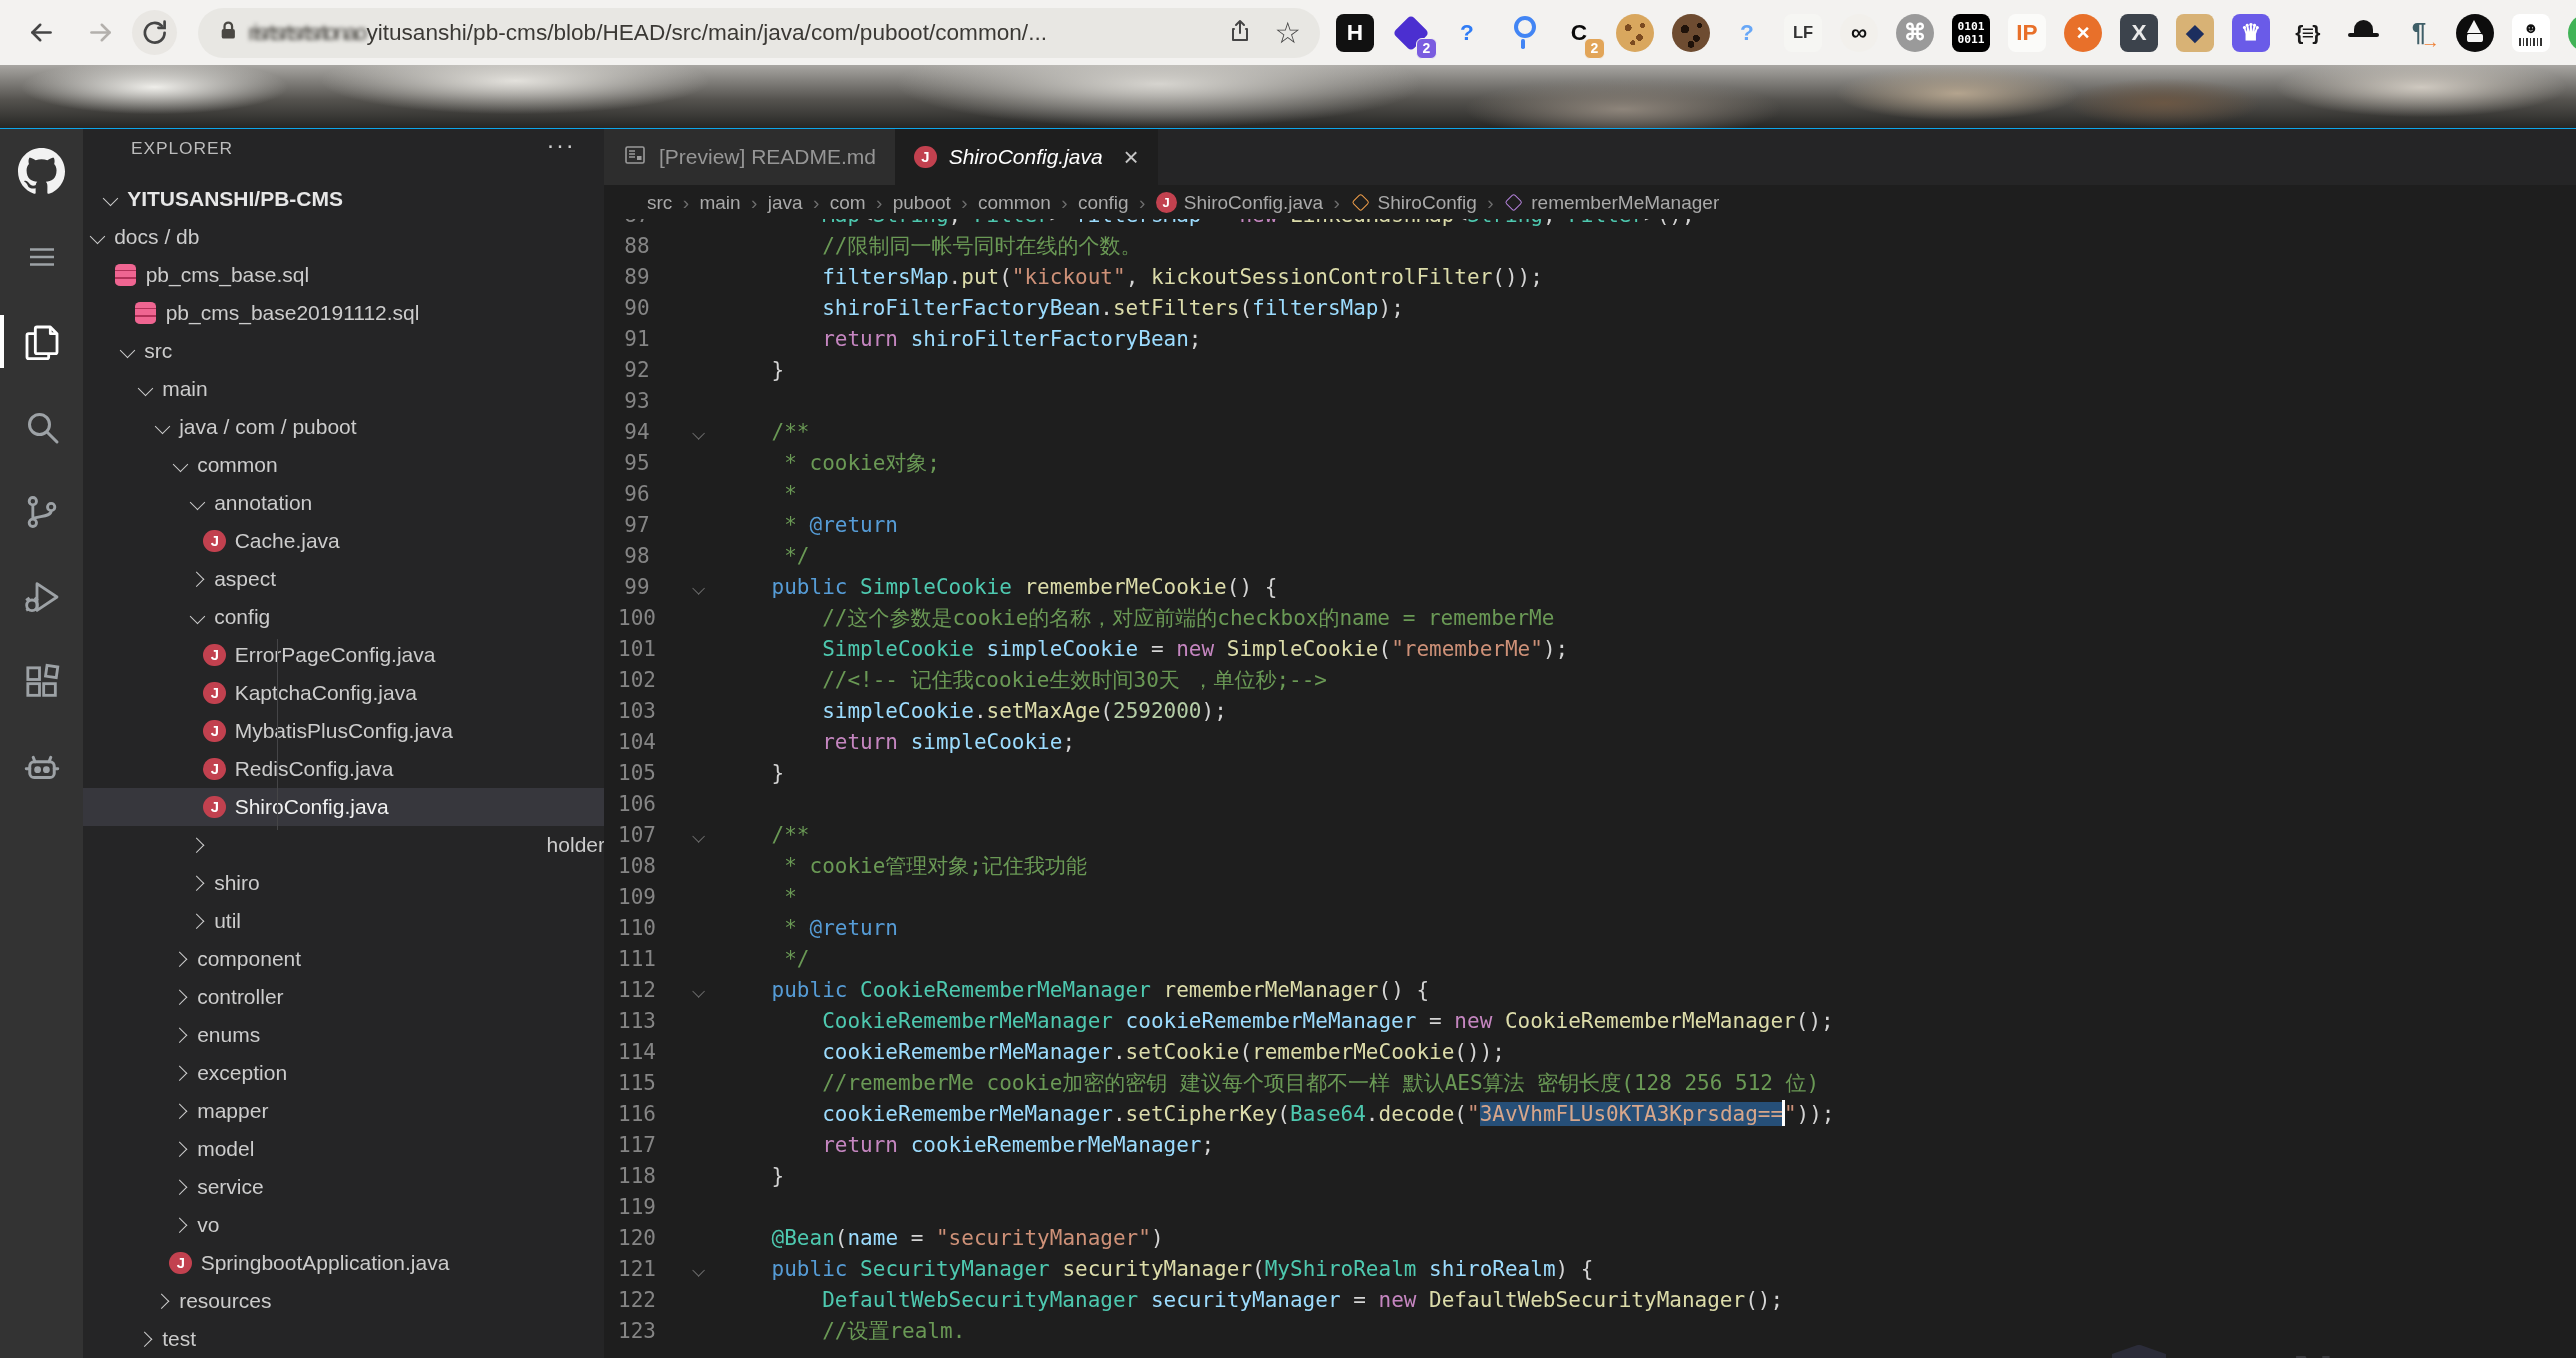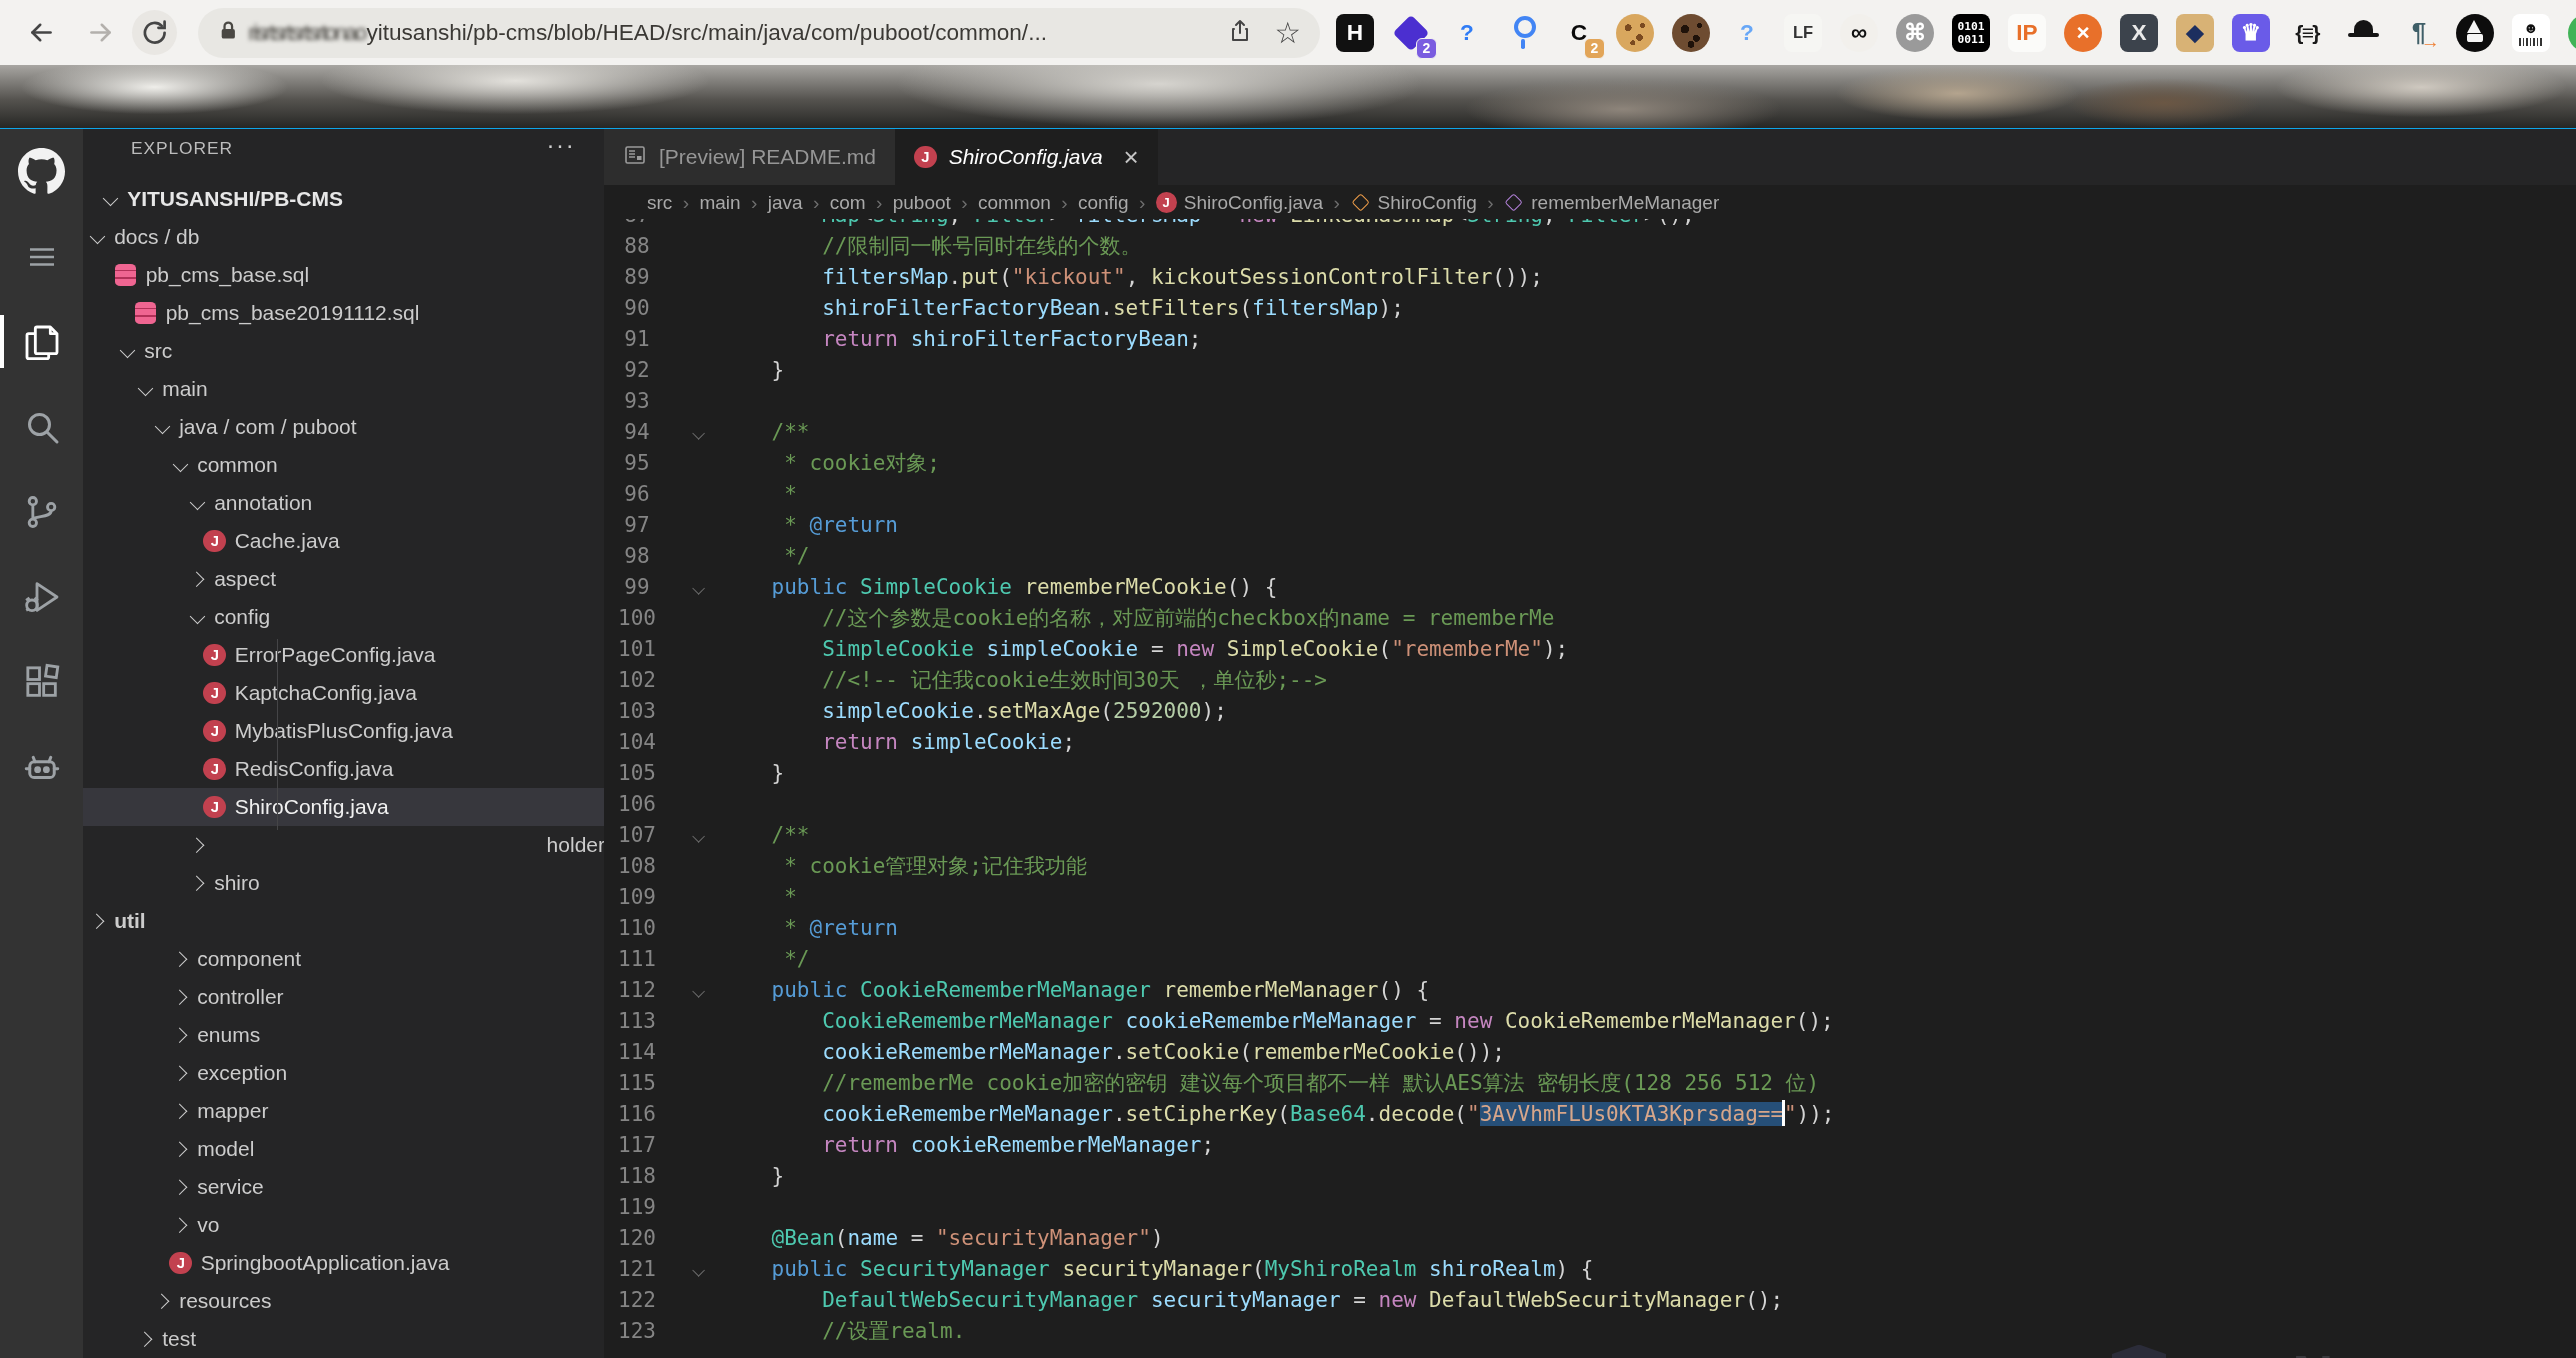--- a/index.html
+++ b/index.html
@@ -447,21 +447,21 @@
               <div class="chev right"></div>
             </div>
             <div class="tlabel">holder</div>
           </div>
           <div class="trow" style="padding-left: 100px;">
             <div class="chevbox">
               <div class="chev right"></div>
             </div>
             <div class="tlabel">shiro</div>
           </div>
-          <div class="trow" style=" font-weight: bold;">
+          <div class="trow" style="padding-left: 100px;">
             <div class="chevbox">
               <div class="chev right"></div>
             </div>
             <div class="tlabel">util</div>
           </div>
           <div class="trow" style="padding-left: 83px;">
             <div class="chevbox">
               <div class="chev right"></div>
             </div>
             <div class="tlabel">component</div>

